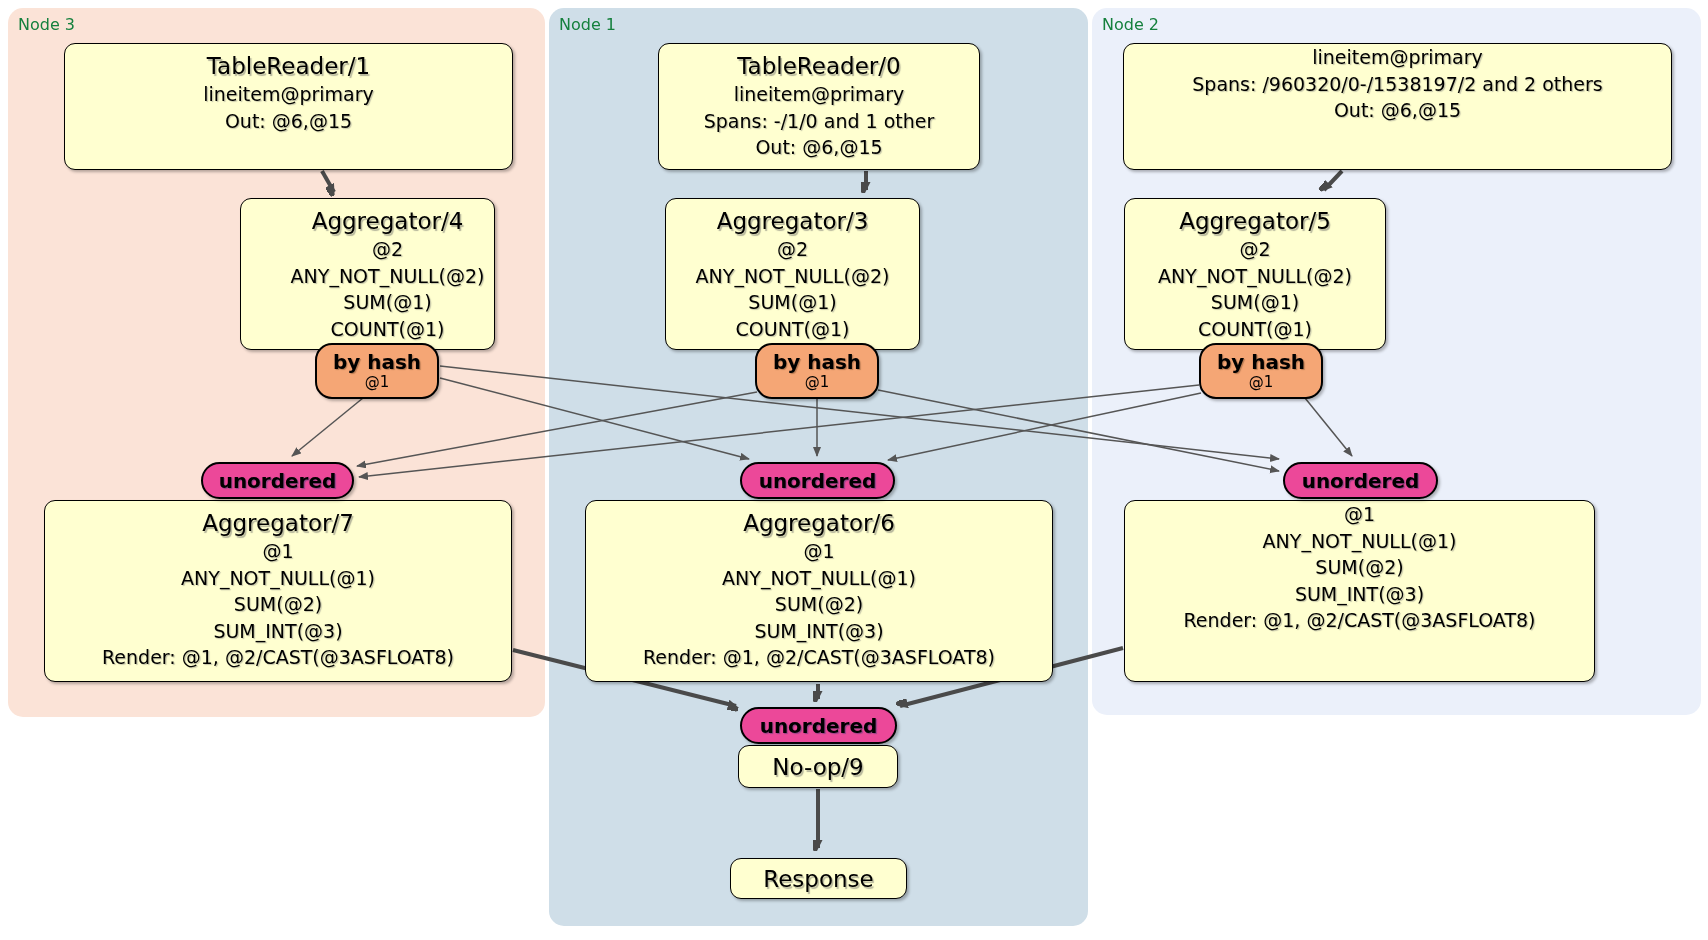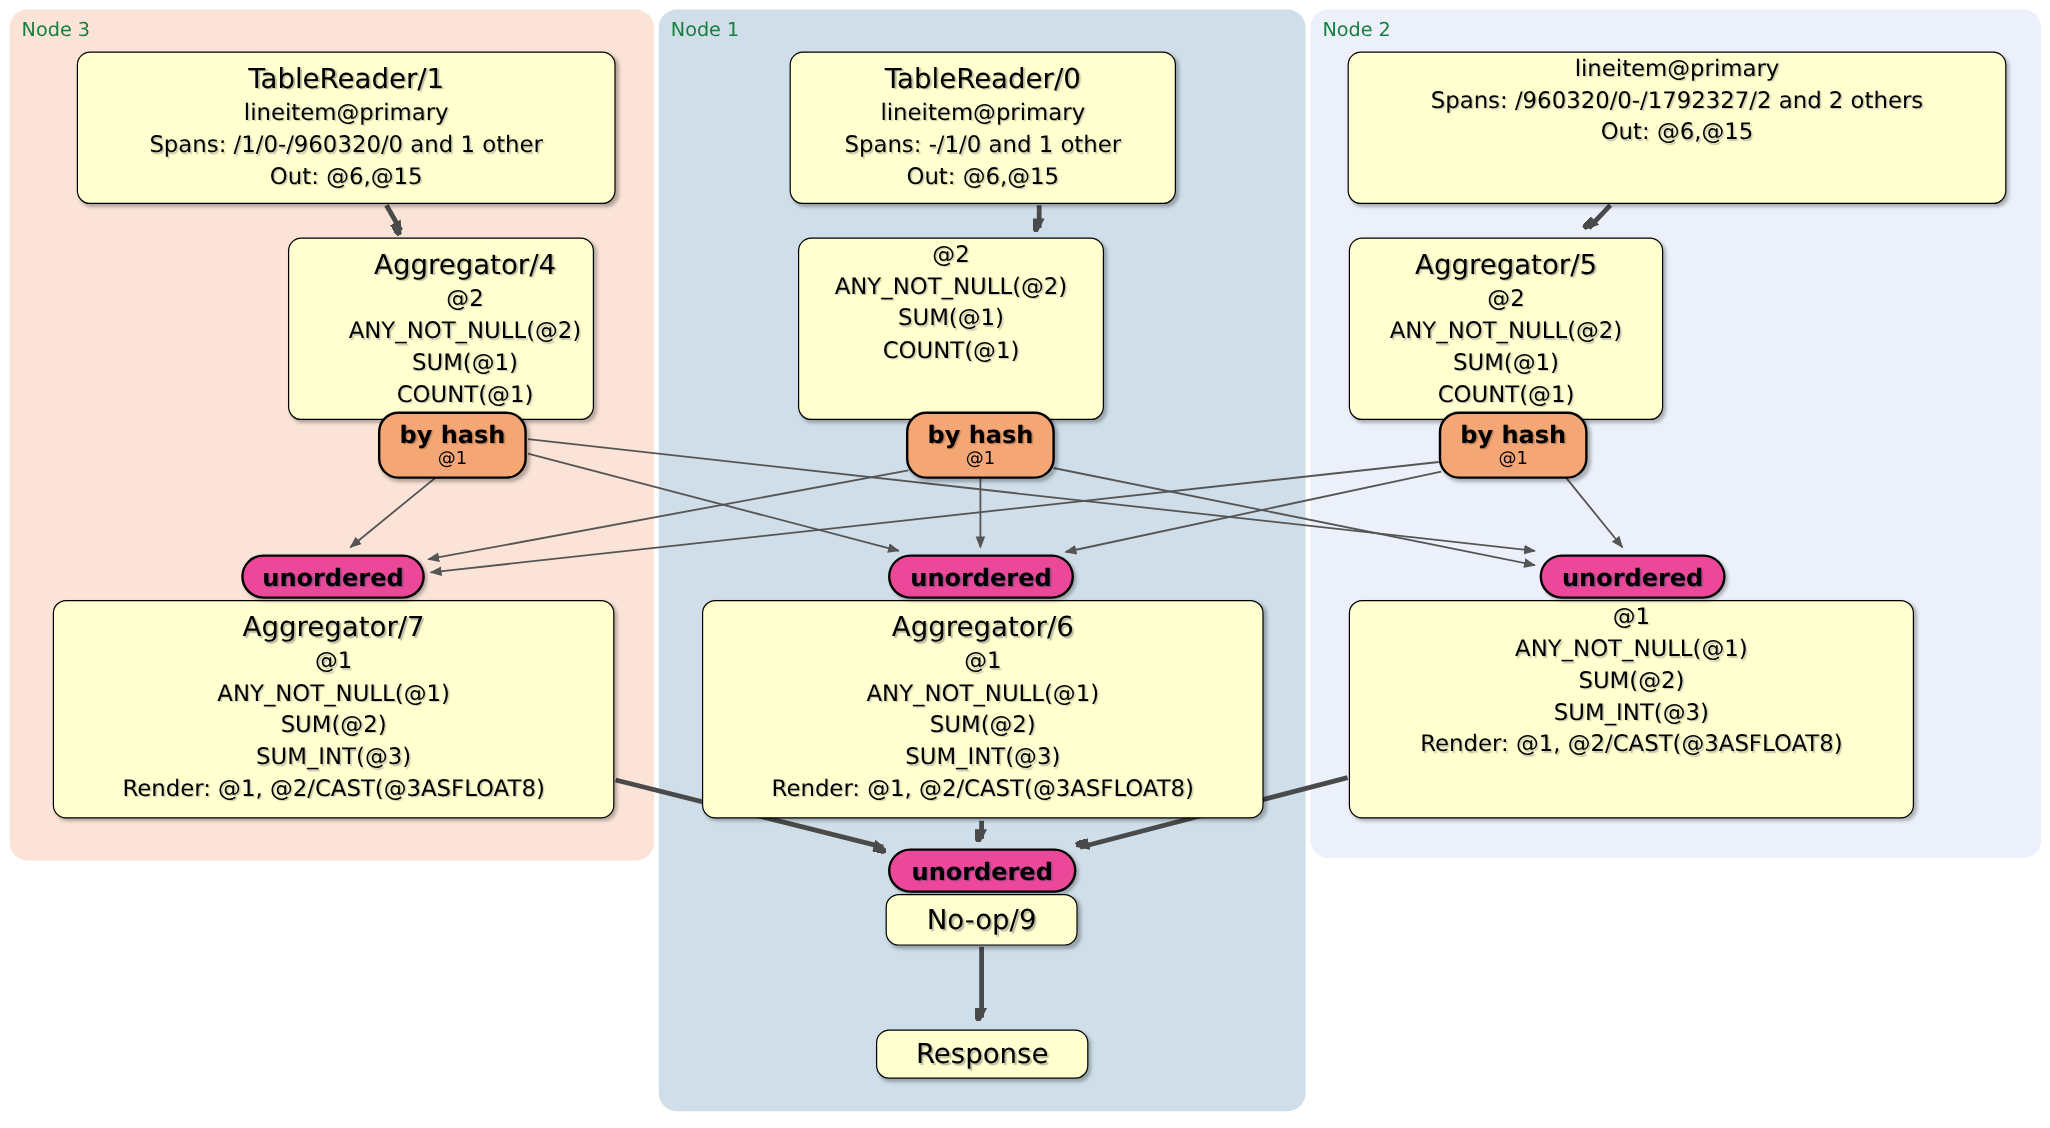--- a/index.html
+++ b/index.html
@@ -99,21 +99,20 @@
       <path d="M513,650 L736,706" marker-end="url(#ah-thick)"></path>
       <path d="M818,684 L818,699" marker-end="url(#ah-thick)"></path>
       <path d="M1123,648 L900,706" marker-end="url(#ah-thick)"></path>
       <path d="M818,789 L818,848" marker-end="url(#ah-thick)"></path>
     </g>
   </svg>
 
   <div class="pbox tr1">
     <div class="t">TableReader/1</div>
     <div class="l">lineitem@primary</div>
-    <div class="l">Spans: /1/0-/960320/0 and 1 other</div>
     <div class="l">Out: @6,@15</div>
   </div>
   <div class="pbox agg4">
     <div class="t">Aggregator/4</div>
     <div class="l">@2</div>
     <div class="l">ANY_NOT_NULL(@2)</div>
     <div class="l">SUM(@1)</div>
     <div class="l">COUNT(@1)</div>
   </div>
   <div class="pbox agg7">
@@ -125,37 +124,38 @@
     <div class="l">Render: @1, @2/CAST(@3ASFLOAT8)</div>
   </div>
 
   <div class="pbox tr0">
     <div class="t">TableReader/0</div>
     <div class="l">lineitem@primary</div>
     <div class="l">Spans: -/1/0 and 1 other</div>
     <div class="l">Out: @6,@15</div>
   </div>
   <div class="pbox agg3">
+    <div class="t">Aggregator/3</div>
     <div class="l">@2</div>
     <div class="l">ANY_NOT_NULL(@2)</div>
     <div class="l">SUM(@1)</div>
     <div class="l">COUNT(@1)</div>
   </div>
   <div class="pbox agg6">
     <div class="t">Aggregator/6</div>
     <div class="l">@1</div>
     <div class="l">ANY_NOT_NULL(@1)</div>
     <div class="l">SUM(@2)</div>
     <div class="l">SUM_INT(@3)</div>
     <div class="l">Render: @1, @2/CAST(@3ASFLOAT8)</div>
   </div>
 
   <div class="pbox tr2">
     <div class="l">lineitem@primary</div>
-    <div class="l">Spans: /960320/0-/1792327/2 and 2 others</div>
+    <div class="l">Spans: /960320/0-/1538197/2 and 2 others</div>
     <div class="l">Out: @6,@15</div>
   </div>
   <div class="pbox agg5">
     <div class="t">Aggregator/5</div>
     <div class="l">@2</div>
     <div class="l">ANY_NOT_NULL(@2)</div>
     <div class="l">SUM(@1)</div>
     <div class="l">COUNT(@1)</div>
   </div>
   <div class="pbox agg8">

